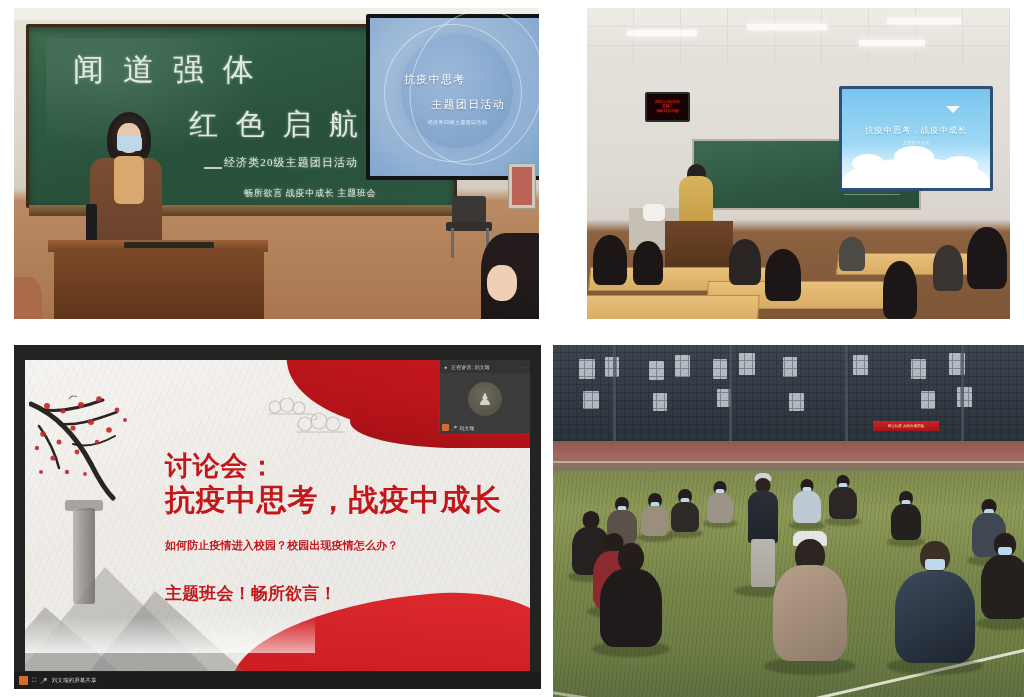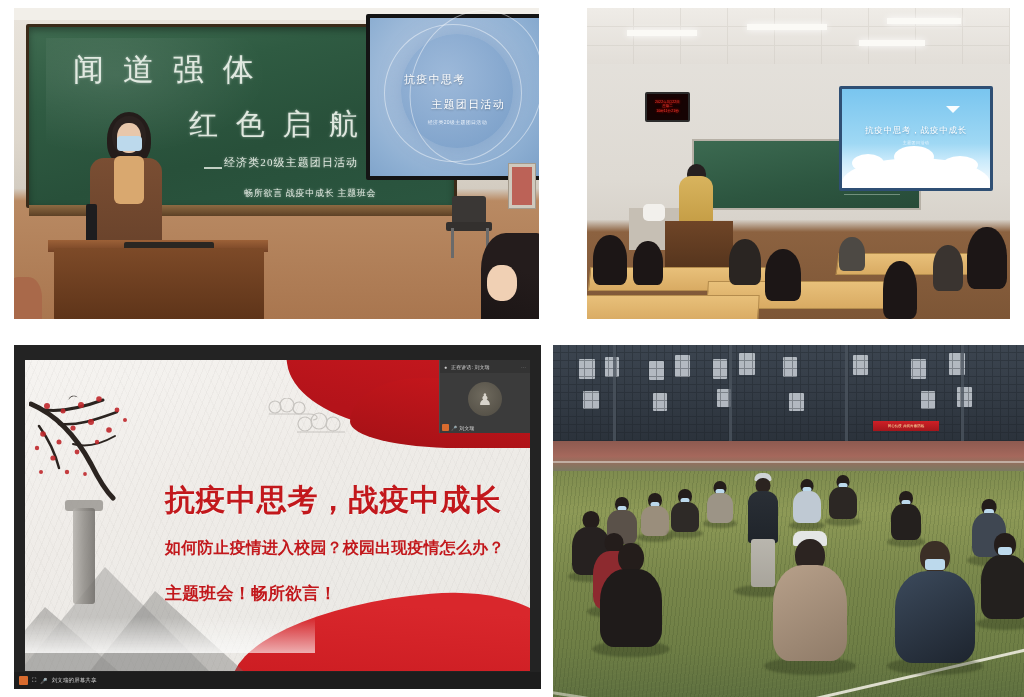--- a/index.html
+++ b/index.html
@@ -140,21 +140,21 @@
      background:linear-gradient(90deg,#b5b2ad,#8e8b86 50%,#6f6c68);border-radius:3px;opacity:.85;}
   .p3-pillar-cap{position:absolute;left:40px;top:140px;width:38px;height:11px;background:#9b9893;border-radius:3px;opacity:.85;}
   .p3-branch{position:absolute;left:4px;top:26px;width:150px;height:120px;}
   .p3-branch svg{position:absolute;left:0;top:0;}
   .p3-bird{position:absolute;left:42px;top:28px;font-size:11px;color:#2c2724;transform:rotate(-18deg);}
   .p3-cloudpat{position:absolute;left:236px;top:38px;width:100px;height:38px;opacity:.5;}
   .p3-tt1{position:absolute;left:140px;top:88px;font-size:27px;font-weight:bold;color:#c2181c;
      letter-spacing:.03em;text-shadow:0 1px 0 rgba(255,255,255,.5);}
   .p3-tt2{position:absolute;left:140px;top:120px;font-size:30px;font-weight:bold;color:#c2181c;
      letter-spacing:.02em;text-shadow:0 1px 0 rgba(255,255,255,.5);}
-  .p3-tt3{position:absolute;left:140px;top:178px;font-size:16px;font-weight:bold;color:#c2181c;letter-spacing:.01em;}
+  .p3-tt3{position:absolute;left:140px;top:178px;font-size:11px;font-weight:bold;color:#c2181c;letter-spacing:.01em;}
   .p3-tt4{position:absolute;left:140px;top:222px;font-size:17px;font-weight:bold;color:#c2181c;letter-spacing:.01em;}
   .p3-vpanel{position:absolute;right:0;top:0;width:90px;height:73px;background:#3b3b3b;border-left:1px solid #4a4a4a;}
   .p3-vhdr{position:absolute;left:0;top:0;width:100%;height:13px;background:#333333;
      display:flex;align-items:center;gap:4px;padding:0 4px;box-sizing:border-box;}
   .p3-vhdr-ico{font-size:5px;color:#cfcfcf;}
   .p3-vhdr-txt{font-size:5px;color:#d6d6d6;letter-spacing:.02em;white-space:nowrap;}
   .p3-vhdr-dots{margin-left:auto;font-size:5px;color:#8d8d8d;}
   .p3-avatar{position:absolute;left:50%;top:22px;transform:translateX(-50%);width:34px;height:34px;
      border-radius:50%;background:radial-gradient(circle at 45% 40%,#6f6a5e,#4e4a41);
      display:flex;align-items:center;justify-content:center;font-size:16px;color:#d8d4cb;}
@@ -377,20 +377,21 @@
             <path d="M8 16 H48"></path>
             <circle cx="44" cy="26" r="7"></circle>
               <circle cx="58" cy="23" r="8"></circle>
               <circle cx="72" cy="26" r="7"></circle>
             <path d="M36 34 H84"></path>
             <path d="M48 16 C58 16 58 22 52 22"></path>
           </g>
         </svg>
       </div>
 
+      <div class="p3-tt1">讨论会：</div>
       <div class="p3-tt2">抗疫中思考，战疫中成长</div>
       <div class="p3-tt3">如何防止疫情进入校园？校园出现疫情怎么办？</div>
       <div class="p3-tt4">主题班会！畅所欲言！</div>
 
       <div class="p3-vpanel">
         <div class="p3-vhdr">
           <span class="p3-vhdr-ico">●</span>
           <span class="p3-vhdr-txt">正在讲话: 刘文瑞</span>
           <span class="p3-vhdr-dots">⋯</span>
         </div>

